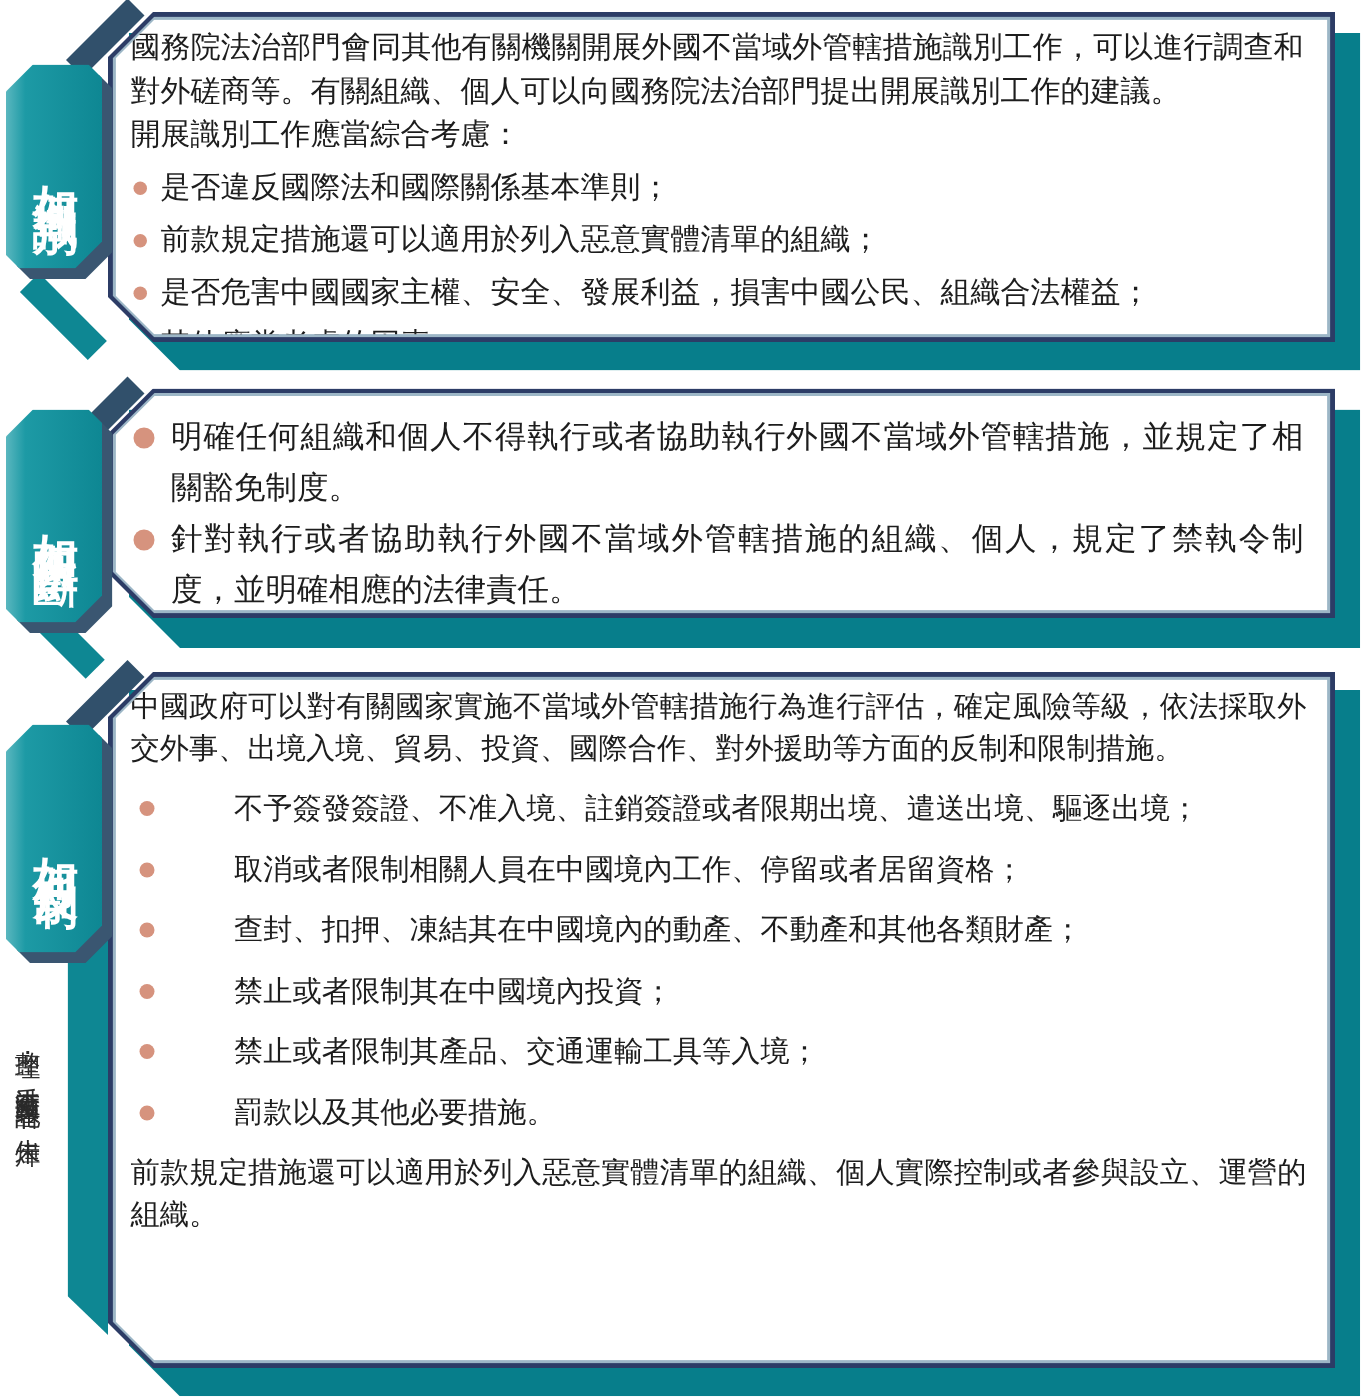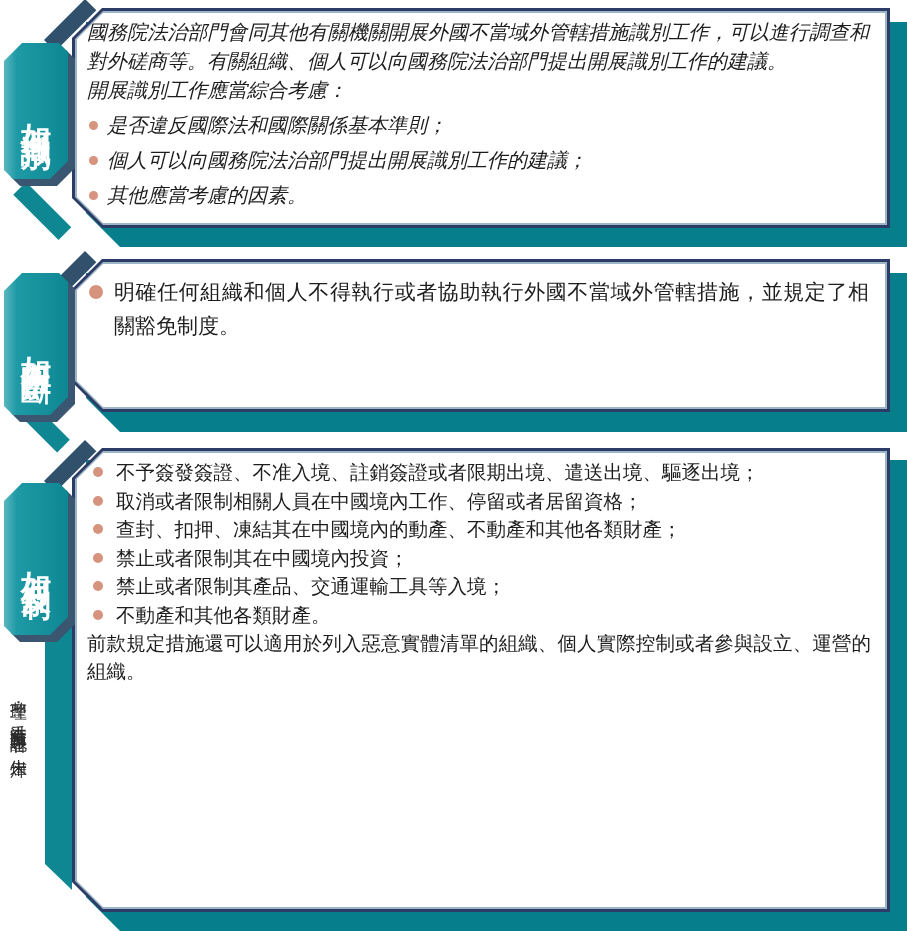--- a/index.html
+++ b/index.html
@@ -26,30 +26,30 @@
     clip-path:polygon(26px 0,100% 0,100% 100%,26px 100%,0 calc(100% - 26px),0 26px);}
 
   
   .content{color:#1d1d1d;text-align:justify;}
   .content p{margin:0;}
   .bullet-item{display:flex;}
   .dot{flex:0 0 auto;border-radius:50%;background:#d6937e;}
   .bullet-text{flex:1 1 auto;text-align:justify;}
 
   
-  #c1{font-size:20px;line-height:29px;padding:5px 16px 0 10px;font-style:italic;}
+  #c1{font-size:20px;line-height:29px;padding:5px 16px 0 10px;}
   #c1 .bullet-item{margin:6px 0;}
   #c1 .dot{width:9px;height:9px;margin:10px 9px 0 2px;}
   
   #c2{font-size:21px;line-height:34px;padding:11px 16px 0 12px;}
   #c2 .bullet-item{margin:0;justify-content:flex-end;}
   #c2 .dot{width:14px;height:14px;margin:10px 11px 0 0;}
   
   #c3{font-size:19.5px;line-height:27.5px;padding:5px 14px 0 10px;}
-  #c3 .bullet-item{margin:1px 0;}
+  #c3 .bullet-item{margin:13px 0;gap:40px;}
   #c3 .dot{width:10px;height:10px;margin:8px 13px 0 6px;}
   #c3 .closing p{margin:0;}
 
   
   .tag-shadow,.tag-face{position:absolute;
     clip-path:polygon(18px 0,calc(100% - 9px) 0,100% 9px,100% calc(100% - 18px),
       calc(100% - 18px) 100%,9px 100%,0 calc(100% - 9px),0 18px);}
   .tag-shadow{background:#3a5671;z-index:3;}
   .tag-face{background:linear-gradient(90deg,#5ab7bf 0%,#1d9aa5 20%,#0e8793 100%);
     z-index:4;display:flex;}
@@ -82,23 +82,27 @@
             </div>
           <div>
 
               <div class="bullet-item">
                 <span class="dot"></span>
                 <span class="bullet-text">是否違反國際法和國際關係基本準則；</span>
               </div>
 
               <div class="bullet-item">
                 <span class="dot"></span>
-                <span class="bullet-text">個人可以向國務院法治部門提出開展識別工作的建議；</span>
-              </div>
-
+                <span class="bullet-text">前款規定措施還可以適用於列入惡意實體清單的組織；</span>
+              </div>
+
+              <div class="bullet-item">
+                <span class="dot"></span>
+                <span class="bullet-text">是否危害中國國家主權、安全、發展利益，損害中國公民、組織合法權益；</span>
+              </div>
 
               <div class="bullet-item">
                 <span class="dot"></span>
                 <span class="bullet-text">其他應當考慮的因素。</span>
               </div>
             </div>
         </div>
       </div>
     </div>
 
@@ -117,20 +121,24 @@
       <div class="mid"></div>
       <div class="inner">
         <div id="c2" class="content">
           <div>
 
               <div class="bullet-item">
                 <span class="dot"></span>
                 <span class="bullet-text">明確任何組織和個人不得執行或者協助執行外國不當域外管轄措施，並規定了相關豁免制度。</span>
               </div>
 
+              <div class="bullet-item">
+                <span class="dot"></span>
+                <span class="bullet-text">針對執行或者協助執行外國不當域外管轄措施的組織、個人，規定了禁執令制度，並明確相應的法律責任。</span>
+              </div>
             </div>
         </div>
       </div>
     </div>
 
     <div class="tag-shadow" style="left:11px;top:280px;width:64px;height:142px;"></div>
     <div class="tag-face" style="left:4px;top:273px;width:64px;height:142px;">
       <div class="tag-label">如何阻斷</div>
     </div>
   </div>
@@ -139,20 +147,21 @@
     <div class="shadow-band" style="left:86px;top:460px;width:821px;height:471px;"></div>
     <div class="ribbon navy" style="left:44px;top:481px;width:58px;height:16px;"></div>
     <div class="ribbon vert" style="left:45px;top:625px;width:27px;height:265px;"></div>
 
     <div class="frame" style="left:72px;top:448px;width:818px;height:464px;">
       <div class="mid"></div>
       <div class="inner">
         <div id="c3" class="content">
           <div>
 
+          <p>中國政府可以對有關國家實施不當域外管轄措施行為進行評估，確定風險等級，依法採取外交外事、出境入境、貿易、投資、國際合作、對外援助等方面的反制和限制措施。</p>
             </div>
           <div>
 
               <div class="bullet-item">
                 <span class="dot"></span>
                 <span class="bullet-text">不予簽發簽證、不准入境、註銷簽證或者限期出境、遣送出境、驅逐出境；</span>
               </div>
 
               <div class="bullet-item">
                 <span class="dot"></span>
@@ -171,21 +180,21 @@
                 <span class="bullet-text">禁止或者限制其在中國境內投資；</span>
               </div>
 
               <div class="bullet-item">
                 <span class="dot"></span>
                 <span class="bullet-text">禁止或者限制其產品、交通運輸工具等入境；</span>
               </div>
 
               <div class="bullet-item">
                 <span class="dot"></span>
-                <span class="bullet-text">不動產和其他各類財產。</span>
+                <span class="bullet-text">罰款以及其他必要措施。</span>
               </div>
             </div>
           <div class="closing">
 
           <p>前款規定措施還可以適用於列入惡意實體清單的組織、個人實際控制或者參與設立、運營的組織。</p>
             </div>
         </div>
       </div>
     </div>
 

